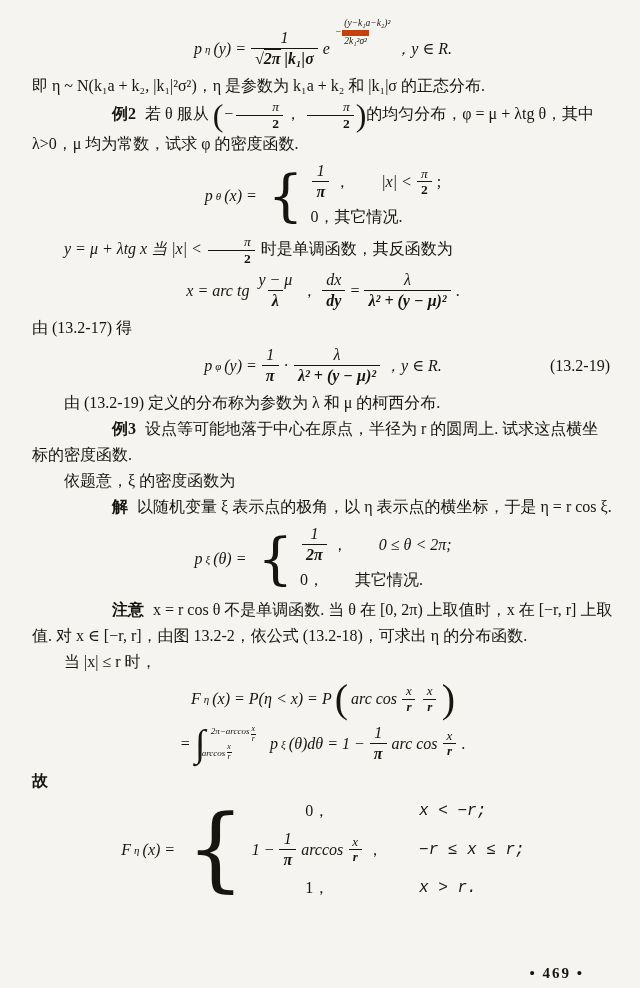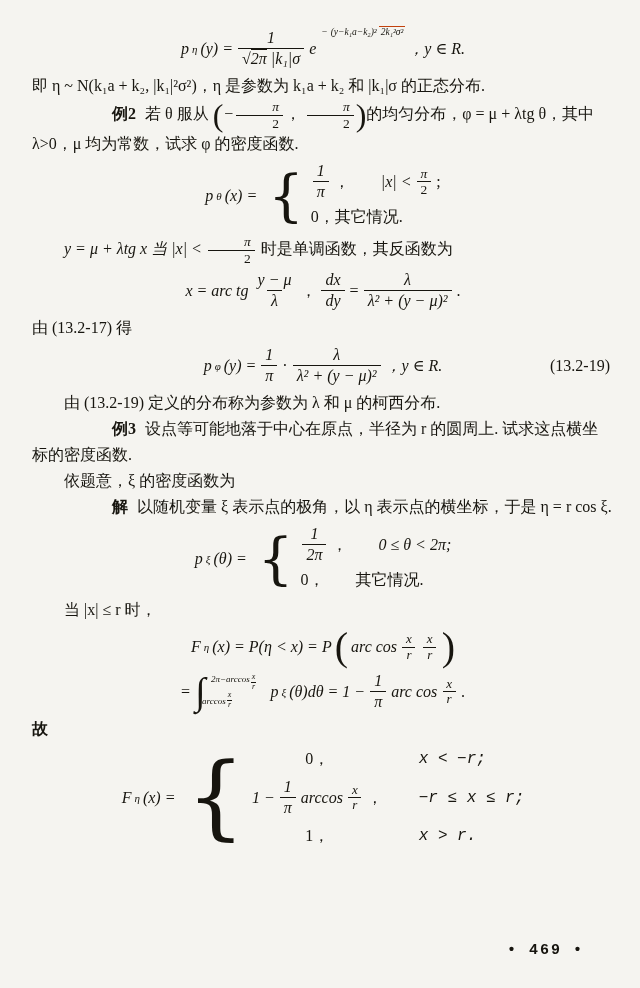--- a/index.html
+++ b/index.html
@@ -8,39 +8,39 @@
     box-sizing:border-box;padding:24px 26px 0 32px;position:relative;overflow:hidden;}
   p{margin:0;}
   .indent{text-indent:2em;}
   .lbl{font-weight:bold;margin-right:9px;margin-left:48px;}
   .it{font-style:italic;}
   sub{font-size:11px;font-style:italic;line-height:0;}
   .disp{text-align:center;margin:4px 0;position:relative;}
   .mrow{display:inline-flex;align-items:center;gap:3px;vertical-align:middle;text-align:left;}
   .frac{display:inline-flex;flex-direction:column;align-items:center;vertical-align:middle;margin:0 2px;line-height:1.25;}
   .frac .num{padding:0 4px;display:block;white-space:nowrap;}
-  .frac .den{border-top:1.4px solid #17150f;padding:0 4px;display:block;white-space:nowrap;}
+  .frac .den{border-top:1.4px solid #17150f;padding:0 4px;display:block;white-space:nowrap;font-weight:bold;}
   .frac.inl{font-size:13.5px;line-height:1.15;}
   .frac.sm{font-size:13px;line-height:1.1;}
   .rad{border-top:1.3px solid #17150f;}
   .ml{margin-left:4px;}
   .exp{display:inline-flex;align-items:center;font-size:9.5px;transform:translateY(-16px);margin-left:2px;line-height:1.25;}
-  .tfrac{display:inline-flex;align-items:flex-end;margin-left:1px;}
+  .tfrac{display:inline-flex;flex-direction:column;align-items:flex-start;margin-left:1px;}
   .tfrac .tnum{padding:0 2px;}
-  .tfrac .tden{border-top:1px solid #c2410c;padding:0 2px;}
+  .tfrac .tden{border-top:6px solid #c2410c;padding:0 2px;}
   .brace{font-weight:300;line-height:.85;margin:0 4px 0 8px;font-family:"DejaVu Serif",serif;}
   .b2{font-size:56px;}
   .b3{font-size:92px;}
   .rows{display:inline-flex;flex-direction:column;align-items:flex-start;gap:2px;}
   .crow{display:flex;align-items:center;gap:3px;}
   .cond{margin-left:28px;}
   .bigp{font-size:32px;font-weight:300;line-height:1;vertical-align:middle;}
   .bigp2{font-size:40px;font-weight:300;line-height:1;}
   .eqno{position:absolute;right:4px;top:50%;transform:translateY(-50%);}
-  .pageno{position:absolute;right:56px;bottom:24px;font-size:15px;font-weight:bold;letter-spacing:2px;font-family:Liberation Mono, monospace;}
+  .pageno{position:absolute;right:56px;bottom:2px;font-size:15px;font-weight:bold;letter-spacing:2px;}
   .grid3{display:inline-grid;grid-template-columns:auto auto;column-gap:36px;row-gap:5px;align-items:center;}
   .gv{justify-self:center;display:inline-flex;align-items:center;gap:3px;}
   .gc{justify-self:start;font-family:Liberation Mono, monospace;}
   .intgrp{position:relative;display:inline-block;padding-right:60px;margin:0 2px;}
   .intsym{font-size:38px;line-height:1;}
   .intsup{position:absolute;top:-6px;left:16px;font-size:9px;display:inline-flex;align-items:flex-end;white-space:nowrap;font-style:italic;}
   .intsub{position:absolute;bottom:-2px;left:7px;font-size:9px;display:inline-flex;align-items:center;white-space:nowrap;font-style:italic;}
   .uf{display:inline-flex;flex-direction:column;align-items:center;line-height:1.1;margin-left:1px;font-size:8px;}
   .uf .n{padding:0 1px;}
   .uf .d{border-top:.8px solid #17150f;padding:0 1px;}
@@ -190,20 +190,23 @@
           <span class="cond it">0 ≤ θ &lt; 2π;</span>
         </span>
         <span class="crow">
           <span>0，</span>
           <span class="cond">其它情况.</span>
         </span>
       </span>
     </span>
   </div>
 
+  <p class="indent">
+    <b class="lbl">注意</b><span>x = r cos θ 不是单调函数. 当 θ 在 [0, 2π) 上取值时，x 在 [−r, r] 上取值.  对 x ∈ [−r, r]，由图 13.2-2，依公式 (13.2-18)，可求出 η 的分布函数.</span>
+  </p>
 
   <p class="indent">当 |x| ≤ r 时，</p>
 
   <div class="disp">
     <span class="mrow">
       <span class="it">F</span>
         <sub>η</sub>
         <span class="it">(x) = P(η &lt; x) = P</span>
       <span class="bigp2">(</span>
       <span class="it">arc cos</span>

